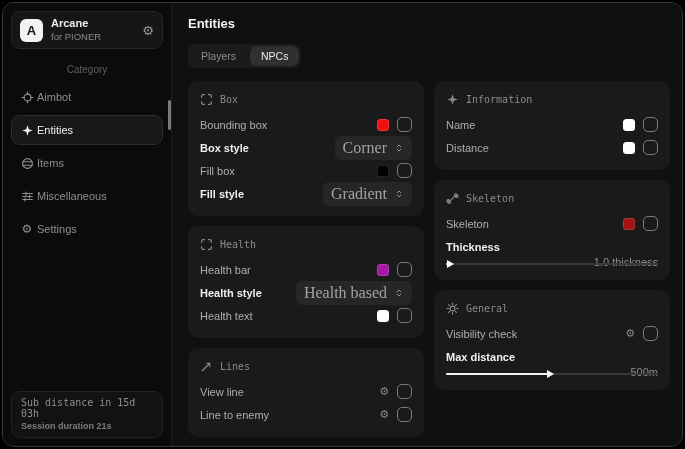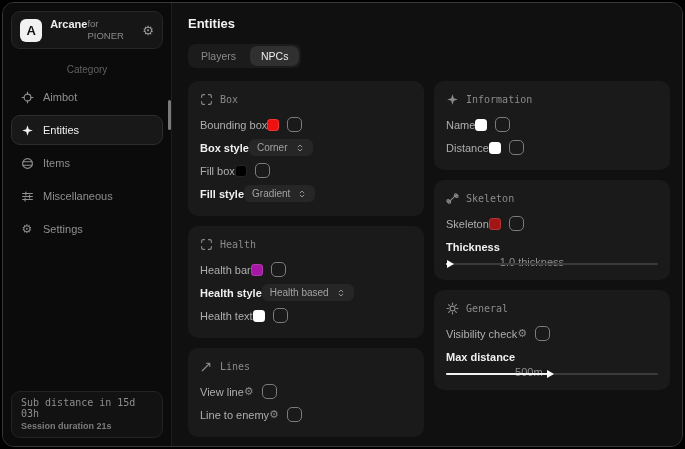--- a/index.html
+++ b/index.html
@@ -8,28 +8,28 @@
   .window { position:absolute; inset:2px; border-radius:12px; background:#101010;
     border:1px solid #383838; display:flex; overflow:hidden; }
 
   
   .sidebar { width:169px; min-width:169px; background:#0b0b0b; border-right:1px solid #1e1e1e;
     display:flex; flex-direction:column; padding:8px; position:relative; }
   .brand { display:flex; align-items:center; gap:8px; background:#161616;
     border:1px solid #272727; border-radius:9px; padding:6px 8px; height:38px; }
   .brand-logo { width:23px; height:23px; border-radius:6px; background:#f2f2f2; color:#141414;
     font-weight:bold; font-size:13px; display:flex; align-items:center; justify-content:center; }
-  .brand-text { display:flex; flex-direction:row; line-height:1.25; }
+  .brand-text { display:flex; flex-direction:column; line-height:1.25; }
   .brand-title { font-size:11px; font-weight:700; color:#ededed; }
   .brand-sub { font-size:9.5px; color:#8a8a8a; }
   .brand-gear { margin-left:auto; color:#9a9a9a; font-size:13px; cursor:pointer;
     font-family:"DejaVu Sans", sans-serif; }
   .category { margin:15px 7px 7px; font-size:10px; color:#606060;text-align:center; }
   .nav { display:flex; flex-direction:column; gap:3px; }
-  .nav-item { display:flex; align-items:center; gap:9px; padding:7px 8px; border-radius:9px;
+  .nav-item { display:flex; align-items:center; gap:3px; padding:7px 8px; border-radius:9px;
     color:#8f8f8f; font-size:11px; border:1px solid transparent; cursor:pointer; }
   .nav-item.active { background:#181818; border-color:#2d2d2d; color:#f1f1f1; }
   .nav-icon { width:14px; height:14px; display:flex; align-items:center; justify-content:center;
     font-family:"DejaVu Sans", sans-serif; font-size:12px; }
   .scroll-thumb { position:absolute; right:0; top:97px; width:3px; height:30px;
     background:#7a7a7a; border-radius:2px; }
   .sidebar-footer { margin-top:auto; background:#121212; border:1px solid #232323;
     border-radius:9px; padding:5px 9px 6px; }
   .footer-line1 { font-family:"DejaVu Sans Mono", monospace; font-size:10px; color:#8e8e8e; }
   .footer-line2 { font-size:9px; color:#7c7c7c; margin-top:2px; font-weight:600; }
@@ -41,32 +41,32 @@
     margin-top:13px; align-self:flex-start; }
   .tab { padding:4px 11px; border-radius:7px; font-size:10.5px; color:#8a8a8a; cursor:pointer;
     border:none; background:transparent; font-family:inherit; }
   .tab.active { background:#303030; color:#ececec; }
   .columns { display:flex; gap:10px; margin-top:13px; align-items:flex-start; }
   .col { flex:1; display:flex; flex-direction:column; gap:10px; }
   .card { background:#1a1a1a; border-radius:10px; padding:9px 12px 11px; }
   .card-header { display:flex; align-items:center; gap:7px; color:#8b8b8b;
     font-family:"DejaVu Sans Mono", monospace; font-size:10px; margin-bottom:5px; height:18px; }
   .card-header svg { flex:none; }
-  .row { display:flex; align-items:center; justify-content:flex-start; height:23px; }
+  .row { display:flex; align-items:center; justify-content:space-between; height:23px; }
   .row-label { font-size:11px; color:#aeaeae; }
   .row-label.bright { color:#f0f0f0; font-weight:600; }
   .row-value { font-size:11px; color:#8f8f8f;margin-top:31px; }
   .controls { display:flex; align-items:center; gap:8px; }
   .swatch { width:12px; height:12px; border-radius:3.5px; cursor:pointer;
     box-shadow:inset 0 0 0 1px rgba(255,255,255,0.14); }
   .checkbox { width:15px; height:15px; border-radius:5px; border:1.5px solid #7c7c7c;
     background:transparent; cursor:pointer; padding:0; }
   .dropdown { display:flex; align-items:center; gap:7px; background:#262626; border:none;
-    border-radius:6px; padding:3px 8px; color:#a2a2a2; font-size:10px; cursor:pointer;
-    font-family:Liberation Sans, sans-serif; }
+    border-radius:6px; padding:3px 8px; color:#a2a2a2; font-size:16px; cursor:pointer;
+    font-family:Liberation Serif, serif; }
   .row-gear { color:#8a8a8a; font-size:11px; cursor:pointer;
     font-family:"DejaVu Sans", sans-serif; }
   .slider { position:relative; height:10px; margin-top:1px; cursor:pointer; }
   .slider-track { position:absolute; left:0; right:0; top:4px; height:2px; background:#3a3a3a;
     border-radius:1px; }
   .slider-fill { height:100%; background:#f2f2f2; border-radius:1px; }
   .slider-handle { position:absolute; top:1px; margin-left:-1px; width:0; height:0;
     border-top:4px solid transparent; border-bottom:4px solid transparent;
     border-left:7px solid #fff; }
   svg.ic { stroke:currentColor; fill:none; stroke-width:1.4; stroke-linecap:round; stroke-linejoin:round; }

